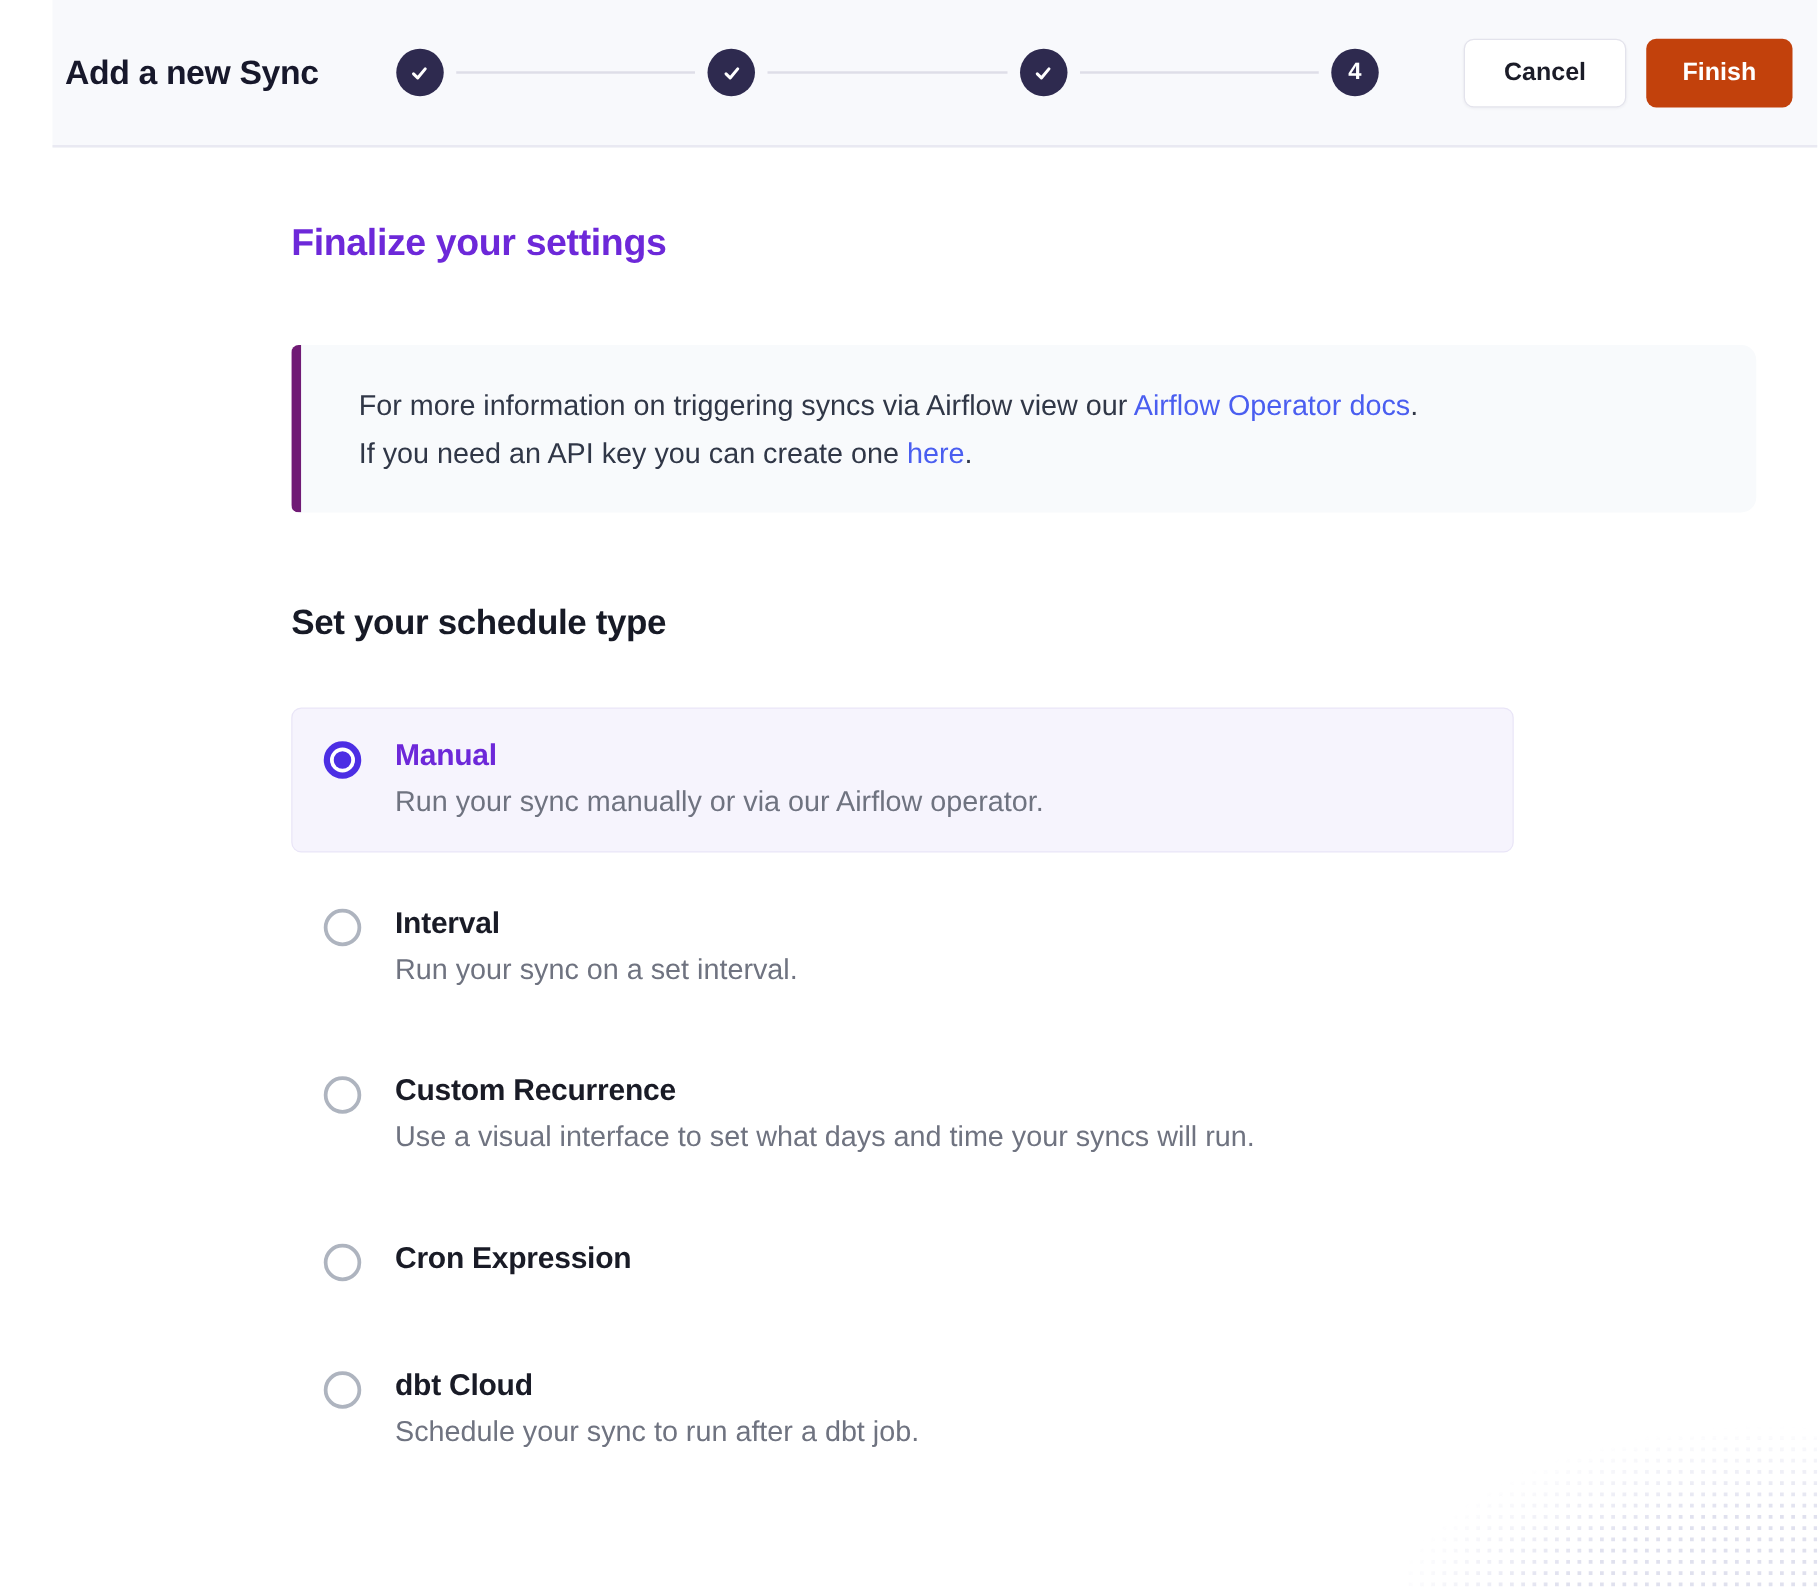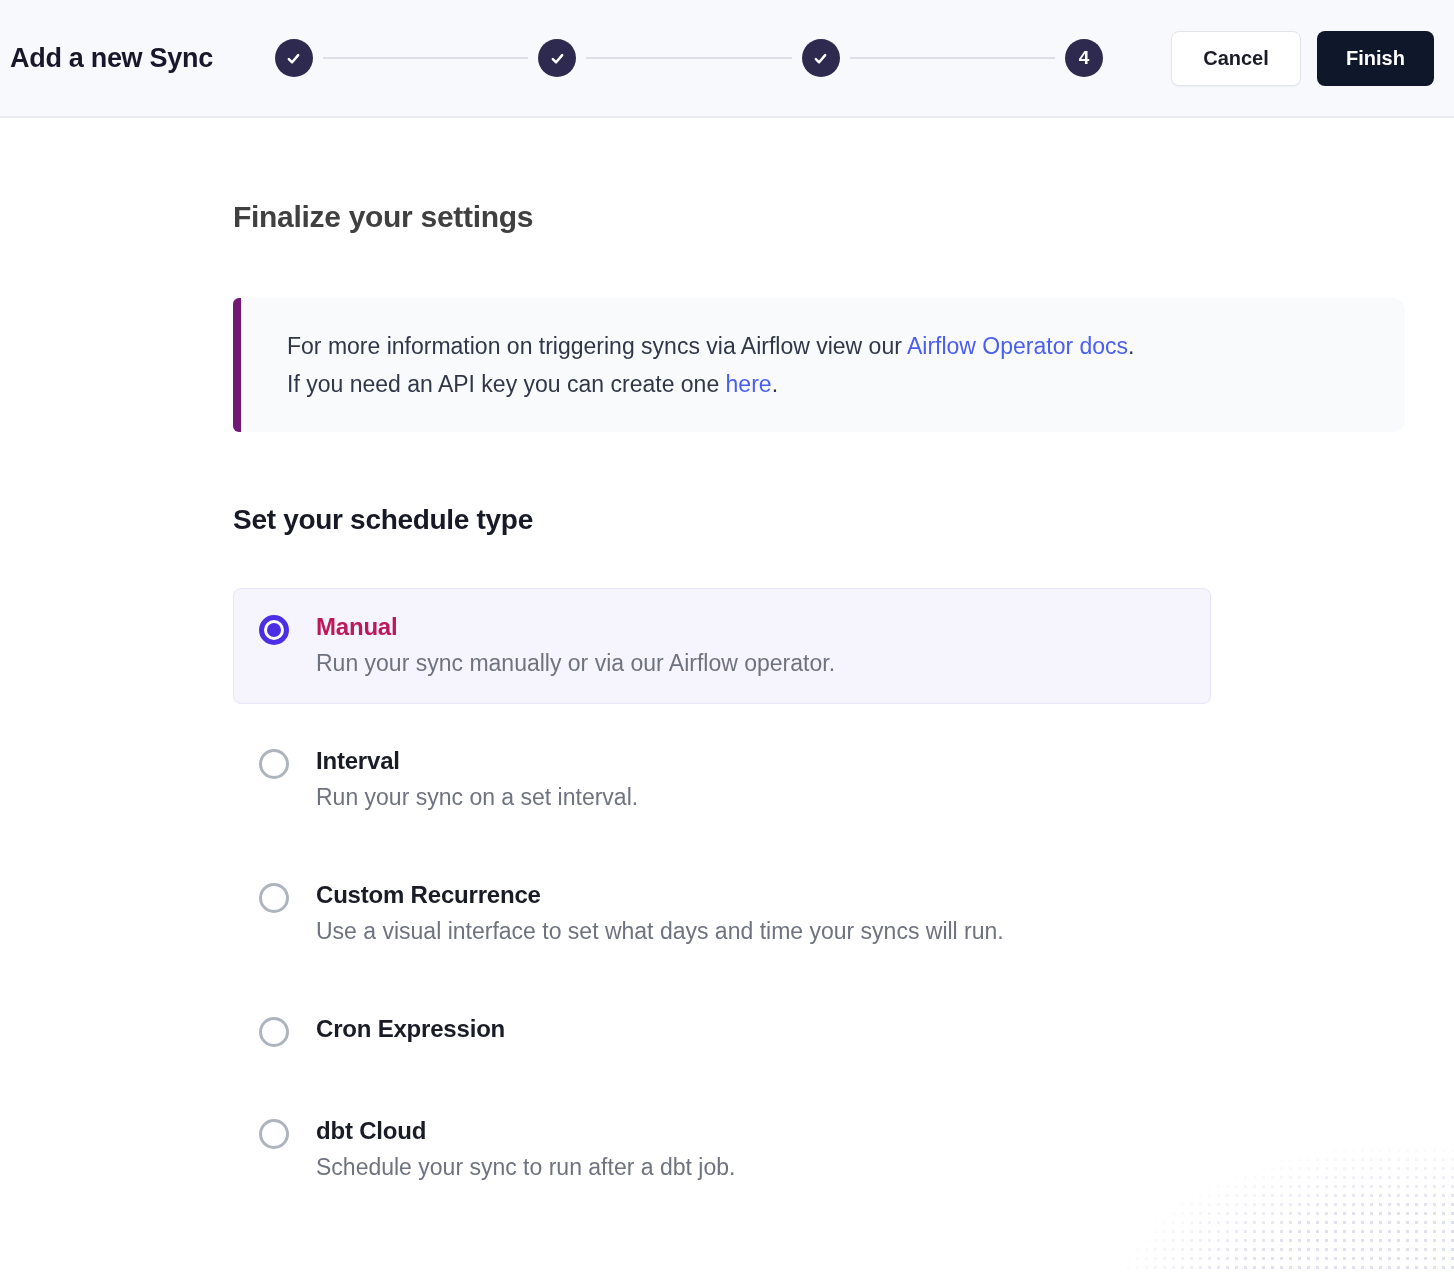--- a/index.html
+++ b/index.html
@@ -13,20 +13,21 @@
   }
 
   
   .wizard-header {
     display: flex;
     align-items: center;
     height: 118px;
     background: #F8F9FC;
     border-bottom: 2px solid #E9E9F2;
     padding: 0 20px 0 10px;
+    margin-left: 42px;
   }
   .page-title {
     font-size: 27px;
     font-weight: 700;
     color: #17182B;
     letter-spacing: -0.3px;
     white-space: nowrap;
   }
   .stepper {
     display: flex;
@@ -69,32 +70,32 @@
   .btn-cancel {
     width: 130px;
     background: #ffffff;
     border: 1px solid #E3E3EC;
     color: #1B1C28;
     margin-right: 16px;
     box-shadow: 0 1px 2px rgba(20,20,40,0.04);
   }
   .btn-finish {
     width: 117px;
-    background: #0f172a;
+    background: #c2410c;
     border: none;
     color: #ffffff;
   }
 
   
   .main { padding-left: 233px; }
   .h1 {
-    margin-top: 82px;
+    margin-top: 60px;
     font-size: 30px;
     font-weight: 700;
-    color: #404040;
+    color: #6d28d9;
     letter-spacing: -0.3px;
   }
   .callout {
     margin-top: 64px;
     width: 1172px;
     background: #F8FAFC;
     border-left: 8px solid #701a75;
     border-radius: 6px 12px 12px 6px;
     padding: 29px 40px 29px 46px;
     font-size: 23px;
@@ -150,21 +151,21 @@
     inset: 3px;
     border-radius: 50%;
     background: #4C2EE4;
   }
   .option-label {
     font-size: 24px;
     font-weight: 700;
     color: #191B26;
     letter-spacing: -0.2px;
   }
-  .option.selected .option-label { color: #be185d; }
+  .option.selected .option-label { color: #6d28d9; }
   .option-desc {
     font-size: 23px;
     color: #6F7380;
     margin-top: 9px;
   }
 
   
   .dots-decoration {
     position: absolute;
     right: 0;

